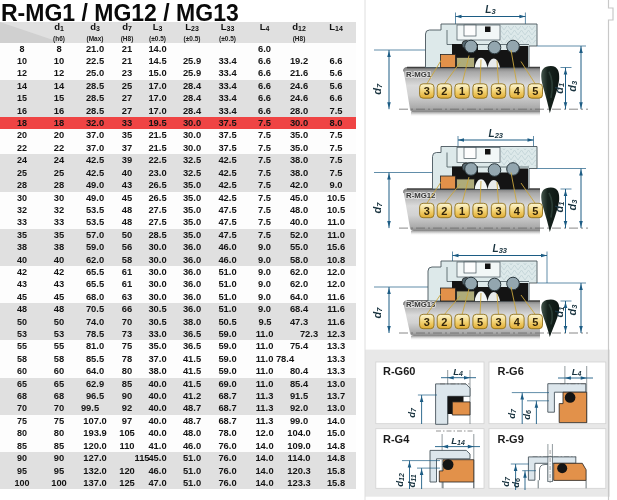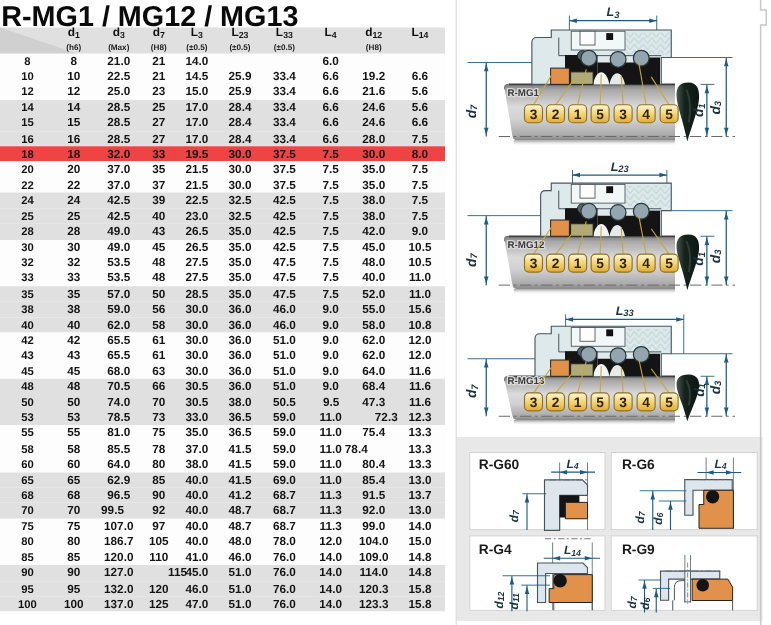--- a/index.html
+++ b/index.html
@@ -421,21 +421,21 @@
     <span style="left:135.5px">40.0</span>
     <span style="left:170px">48.7</span>
     <span style="left:205.5px">68.7</span>
     <span style="left:242.5px">11.3</span>
     <span style="left:277px">99.0</span>
     <span style="left:314px">14.0</span>
   </div>
 <div class="tr" style="top:427.31px;background:#fdfdfd">
     <span style="left:0px">80</span>
     <span style="left:37px">80</span>
-    <span style="left:73px">186.7</span>
+    <span style="left:73px">193.9</span>
     <span style="left:105px">105</span>
     <span style="left:135.5px">40.0</span>
     <span style="left:170px">48.0</span>
     <span style="left:205.5px">78.0</span>
     <span style="left:242.5px">12.0</span>
     <span style="left:277px">104.0</span>
     <span style="left:314px">15.0</span>
   </div>
 <div class="tr" style="top:439.72px;background:#fdfdfd">
     <span style="left:0px">85</span>

